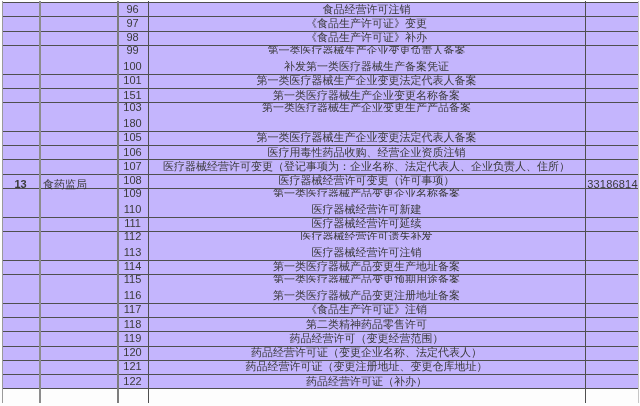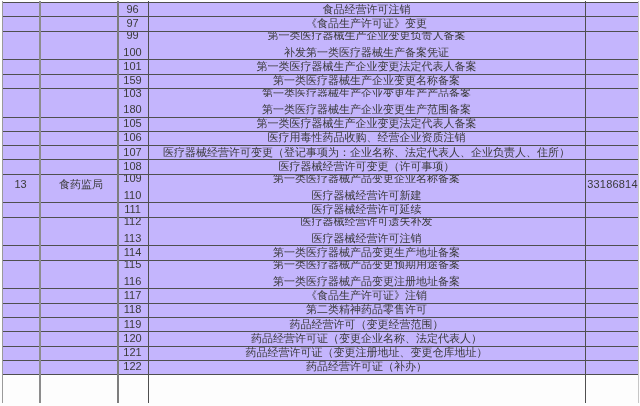--- a/index.html
+++ b/index.html
@@ -54,71 +54,74 @@
     position: absolute;
     height: 15px;
     display: flex;
     align-items: center;
     justify-content: center;
     font-size: 11px;
     line-height: 12px;
     white-space: nowrap;
     color: #3a3a3a;
   }
-  .merged.index { left: 2px;  top: 176px; width: 37px; }
-  .merged.dept  { left: 41px; top: 176px; width: 80px; }
+  .merged.index { left: 2px;  top: 176px; width: 37px; font-weight: bold; }
+  .merged.dept  { left: 25px; top: 176px; width: 80px; }
   .merged.code  { left: 585px; top: 176px; width: 55px; letter-spacing: 0.2px; }
 </style>
 </head>
 <body>
 
 <div class="screen">
 
   <div class="hline-top"></div>
 
   <div class="rows" id="rows">
     <div class="row">
       <div class="cell num">96</div>
       <div class="cell name">食品经营许可注销</div>
     </div>
 
     <div class="row">
       <div class="cell num">97</div>
       <div class="cell name">《食品生产许可证》变更</div>
     </div>
 
+    <div class="row">
+      <div class="cell num">98</div>
+      <div class="cell name">《食品生产许可证》补办</div>
+    </div>
 
     <div class="row thick">
       <div class="cell num">99</div>
       <div class="cell name">第一类医疗器械生产企业变更负责人备案</div>
     </div>
 
     <div class="row">
       <div class="cell num">100</div>
       <div class="cell name">补发第一类医疗器械生产备案凭证</div>
     </div>
 
     <div class="row">
       <div class="cell num">101</div>
       <div class="cell name">第一类医疗器械生产企业变更法定代表人备案</div>
     </div>
 
     <div class="row">
-      <div class="cell num">159</div>
+      <div class="cell num">151</div>
       <div class="cell name">第一类医疗器械生产企业变更名称备案</div>
     </div>
 
     <div class="row thick">
       <div class="cell num">103</div>
       <div class="cell name">第一类医疗器械生产企业变更生产产品备案</div>
     </div>
 
     <div class="row">
       <div class="cell num">180</div>
-      <div class="cell name">第一类医疗器械生产企业变更生产范围备案</div>
     </div>
 
     <div class="row">
       <div class="cell num">105</div>
       <div class="cell name">第一类医疗器械生产企业变更法定代表人备案</div>
     </div>
 
     <div class="row">
       <div class="cell num">106</div>
       <div class="cell name">医疗用毒性药品收购、经营企业资质注销</div>

